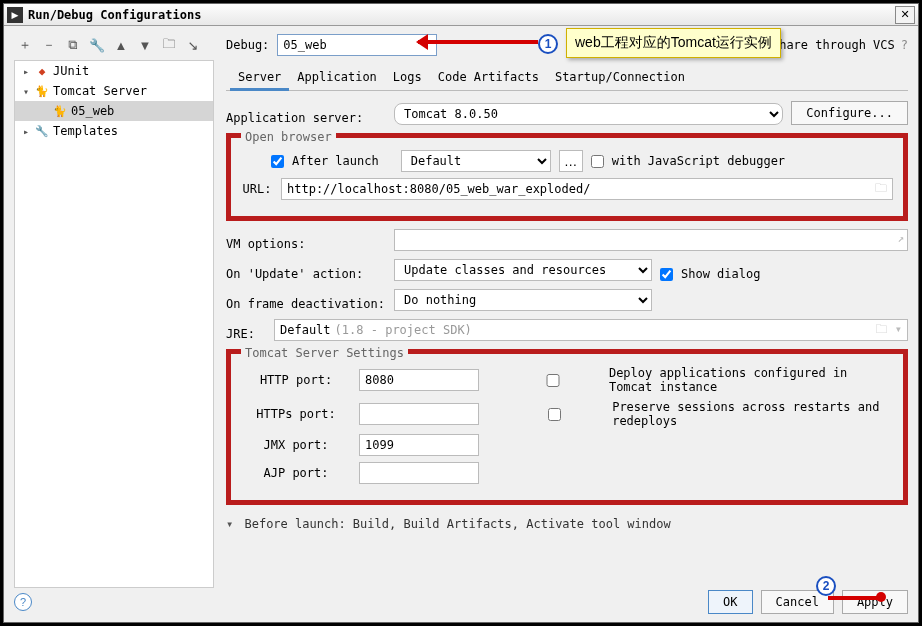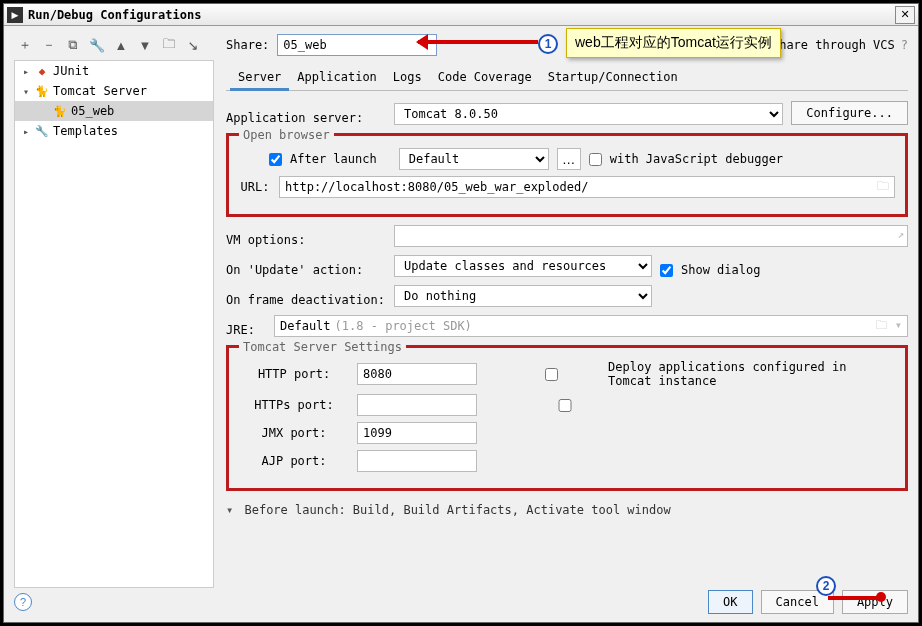--- a/index.html
+++ b/index.html
@@ -24,26 +24,26 @@
 .name-row label { font-family:"Consolas",monospace; }
 .name-row input { width: 160px; height: 22px; border: 1px solid #7a9ec9; padding: 0 5px; font-family:"Consolas",monospace; font-size:12px;}
 .share { display: flex; align-items: center; gap: 4px; margin-left:auto;}
 .tabs { display: flex; border-bottom: 1px solid #bbb; margin-bottom: 10px; gap: 0; padding-left:4px;}
 .tab { padding: 4px 8px; cursor: pointer; font-family:"Consolas",monospace;}
 .tab.active { border-bottom: 3px solid #4a88c7; margin-bottom: -1px; }
 .form-row { display: flex; align-items: flex-end; gap: 8px; margin-bottom: 8px; }
 .form-row > label { min-width: 160px; font-family:"Consolas",monospace;}
 select, input[type=text].fld { border: 1px solid #bbb; background: #fff; height: 22px; padding: 0 5px; font-family:"Consolas",monospace; font-size:12px;}
 .btn { border: 1px solid #aaa; background: #f8f8f8; height: 24px; padding: 0 14px; cursor: pointer; font-family:"Consolas",monospace; font-size:12px;}
-.fieldset { border: 3px solid #b91c1c; padding: 8px 10px 10px; margin-bottom: 8px; }
+.fieldset { border: 5px solid #b91c1c; padding: 8px 10px 10px; margin-bottom: 8px; }
 .fieldset > .legend { position: relative; top: -16px; background: #f0f0f0; padding: 0 4px; display: inline-block; color:#666; font-family:"Consolas",monospace;}
 .fieldset .inner { margin-top: -10px; }
 .row2 { display:flex; align-items:center; gap:8px; margin-bottom:6px;}
 .row2 label.lab { min-width: 80px; text-align:center; font-family:"Consolas",monospace;}
-.wide { flex: 1; }
+.wide { flex: 1; border-radius: 8px; }
 .url-input { flex: 1; border: 1px solid #bbb; height: 22px; padding: 0 5px; display:flex; align-items:center; background:#fff; font-family:"Consolas",monospace;}
 .url-input span.folder { margin-left:auto; color:#bbb; cursor:pointer;}
 .chk { width:13px; height:13px; cursor:pointer;}
 .small-btn { width: 24px; height: 22px; border:1px solid #bbb; background:#fff; cursor:pointer; }
 .big-select { width: 258px; }
 .vm-box { flex:1; height:22px; border:1px solid #bbb; background:#fff; position:relative;}
 .vm-box .exp { position:absolute; right:3px; top:2px; color:#bbb; cursor:pointer; font-size:11px;}
 .ports .row2 label.lab { min-width:110px; }
 .ports input { width: 120px; }
 .before { margin-top:4px; font-family:"Consolas",monospace; color:#333;}
@@ -105,39 +105,39 @@
         <div class="tree-item">
           <span class="tree-twisty">▸</span>
           <span class="tree-icon" style="color:#777">🔧</span>
           <span>Templates</span>
         </div>
       </div>
     </div>
 
     <div class="main">
       <div class="name-row">
-        <label>Share:</label>
+        <label>Debug:</label>
         <input type="text" value="05_web" style="">
         <div class="callout1">
           <div class="arrow-red"></div>
           <div class="badge b1">1</div>
           <div class="yellowbox">web工程对应的Tomcat运行实例</div>
         </div>
         <div class="share">
           <input type="checkbox" class="chk" style="">
           <span>Share through VCS</span>
           <span style="color:#888; margin-left:2px; cursor:pointer;">?</span>
         </div>
       </div>
 
       <div class="tabs">
         <div class="tab active">Server</div>
         <div class="tab">Application</div>
         <div class="tab">Logs</div>
-        <div class="tab">Code Coverage</div>
+        <div class="tab">Code Artifacts</div>
         <div class="tab">Startup/Connection</div>
       </div>
 
       <div class="form-row">
         <label>Application server:</label>
         <select class="big-select wide">
           <option>Tomcat 8.0.50</option>
         </select>
         <button class="btn">Configure...</button>
       </div>
@@ -207,20 +207,21 @@
             <input type="text" class="fld" value="8080" style="">
             <span style="width:12px"></span>
             <input type="checkbox" class="chk" style="">
             <span>Deploy applications configured in Tomcat instance</span>
           </div>
           <div class="row2">
             <label class="lab">HTTPs port:</label>
             <input type="text" class="fld" value="" style="">
             <span style="width:12px"></span>
             <input type="checkbox" class="chk" style="">
+            <span>Preserve sessions across restarts and redeploys</span>
           </div>
           <div class="row2">
             <label class="lab">JMX port:</label>
             <input type="text" class="fld" value="1099" style="">
           </div>
           <div class="row2">
             <label class="lab">AJP port:</label>
             <input type="text" class="fld" value="" style="">
           </div>
         </div>

